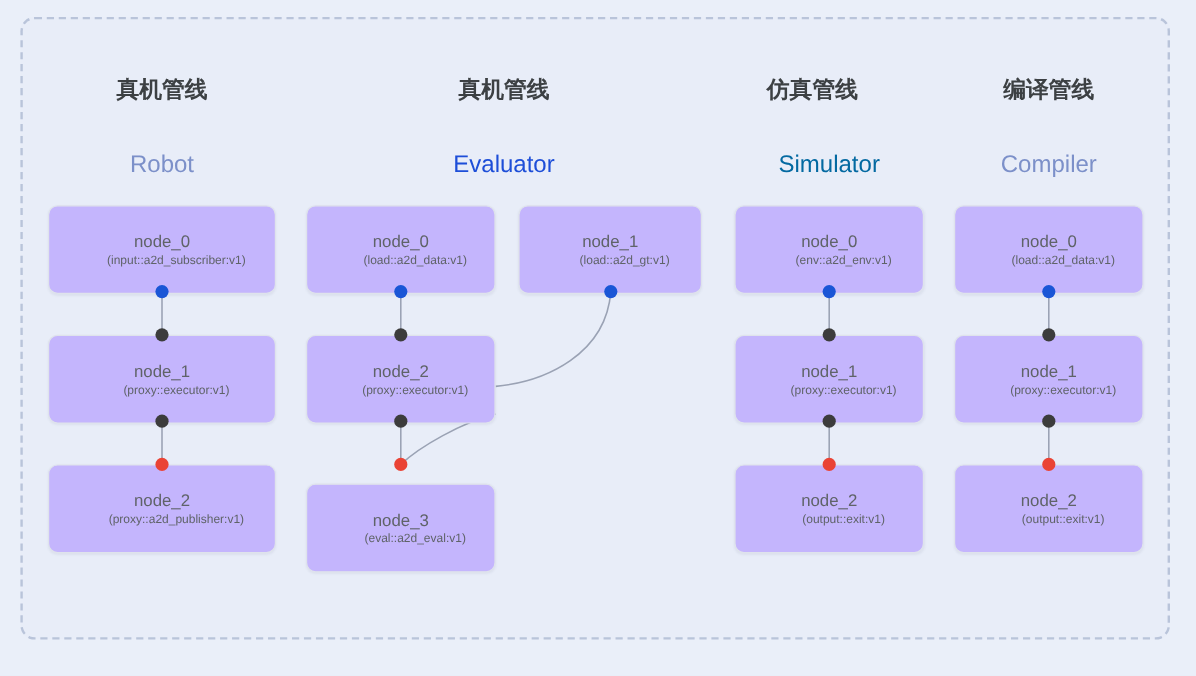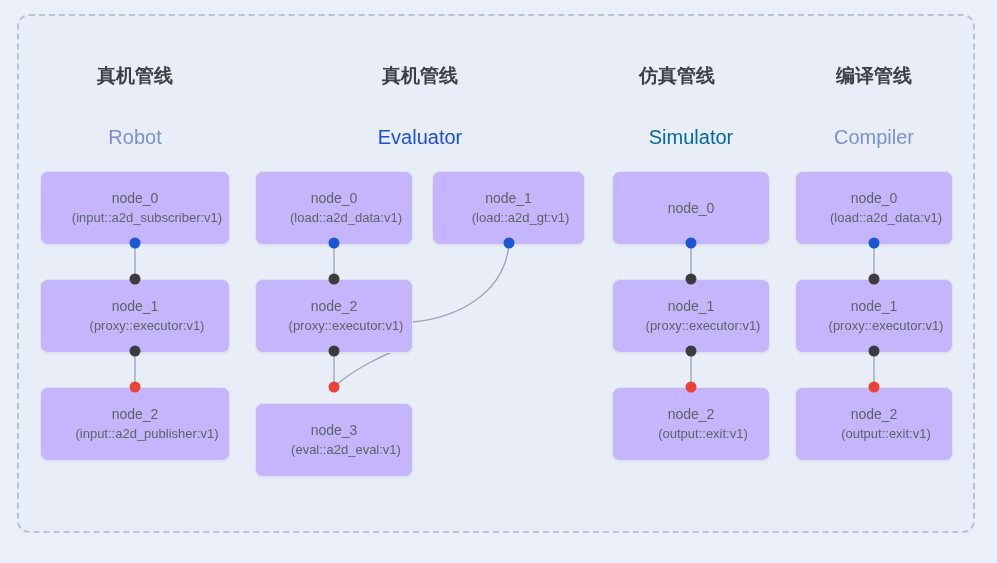--- a/index.html
+++ b/index.html
@@ -64,21 +64,21 @@
     align-items: center;
     justify-content: center;
     text-align: center;
   }
   .node-name {
     font-size: 14px;
     color: #5f6368;
     line-height: 1.45;
   }
   .node-type {
-    font-size: 13px;
+    font-size: 10px;
     color: #5f6368;
     line-height: 1.45;
     margin-left: 24px;
   }
   
   .port {
     position: absolute;
     width: 11px;
     height: 11px;
     border-radius: 50%;
@@ -133,40 +133,41 @@
       <div class="node" style="left: 40px; top: 171px; width: 190px; height: 74px;">
         <div class="node-name">node_0</div>
         <div class="node-type">(input::a2d_subscriber:v1)</div>
       </div>
       <div class="node" style="left: 40px; top: 279px; width: 190px; height: 74px;">
         <div class="node-name">node_1</div>
         <div class="node-type">(proxy::executor:v1)</div>
       </div>
       <div class="node" style="left: 40px; top: 387px; width: 190px; height: 74px;">
         <div class="node-name">node_2</div>
-        <div class="node-type">(input::a2d_publisher:v1)</div>
+        <div class="node-type">(proxy::a2d_publisher:v1)</div>
       </div>
       <div class="node" style="left: 255px; top: 171px; width: 158px; height: 74px;">
         <div class="node-name">node_0</div>
         <div class="node-type">(load::a2d_data:v1)</div>
       </div>
       <div class="node" style="left: 432px; top: 171px; width: 153px; height: 74px;">
         <div class="node-name">node_1</div>
         <div class="node-type">(load::a2d_gt:v1)</div>
       </div>
       <div class="node" style="left: 255px; top: 279px; width: 158px; height: 74px;">
         <div class="node-name">node_2</div>
         <div class="node-type">(proxy::executor:v1)</div>
       </div>
       <div class="node" style="left: 255px; top: 403px; width: 158px; height: 74px;">
         <div class="node-name">node_3</div>
         <div class="node-type">(eval::a2d_eval:v1)</div>
       </div>
       <div class="node" style="left: 612px; top: 171px; width: 158px; height: 74px;">
         <div class="node-name">node_0</div>
+        <div class="node-type">(env::a2d_env:v1)</div>
       </div>
       <div class="node" style="left: 612px; top: 279px; width: 158px; height: 74px;">
         <div class="node-name">node_1</div>
         <div class="node-type">(proxy::executor:v1)</div>
       </div>
       <div class="node" style="left: 612px; top: 387px; width: 158px; height: 74px;">
         <div class="node-name">node_2</div>
         <div class="node-type">(output::exit:v1)</div>
       </div>
       <div class="node" style="left: 795px; top: 171px; width: 158px; height: 74px;">

